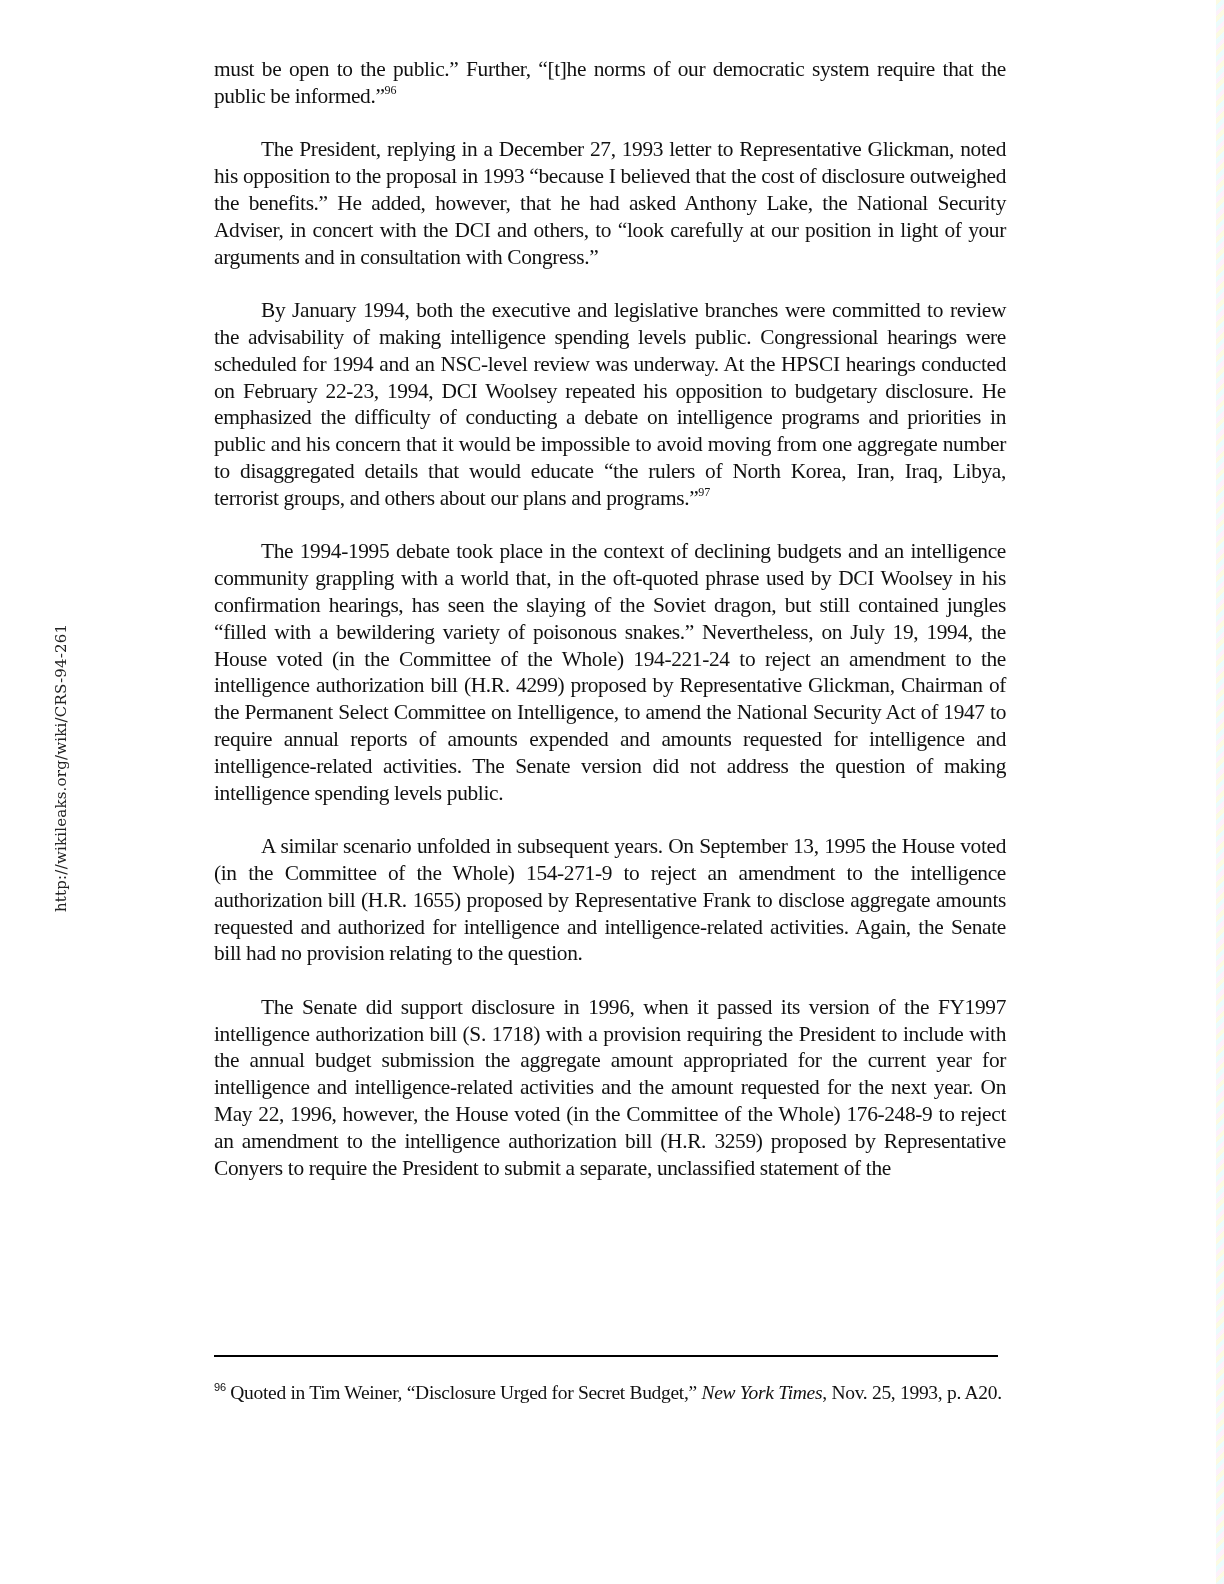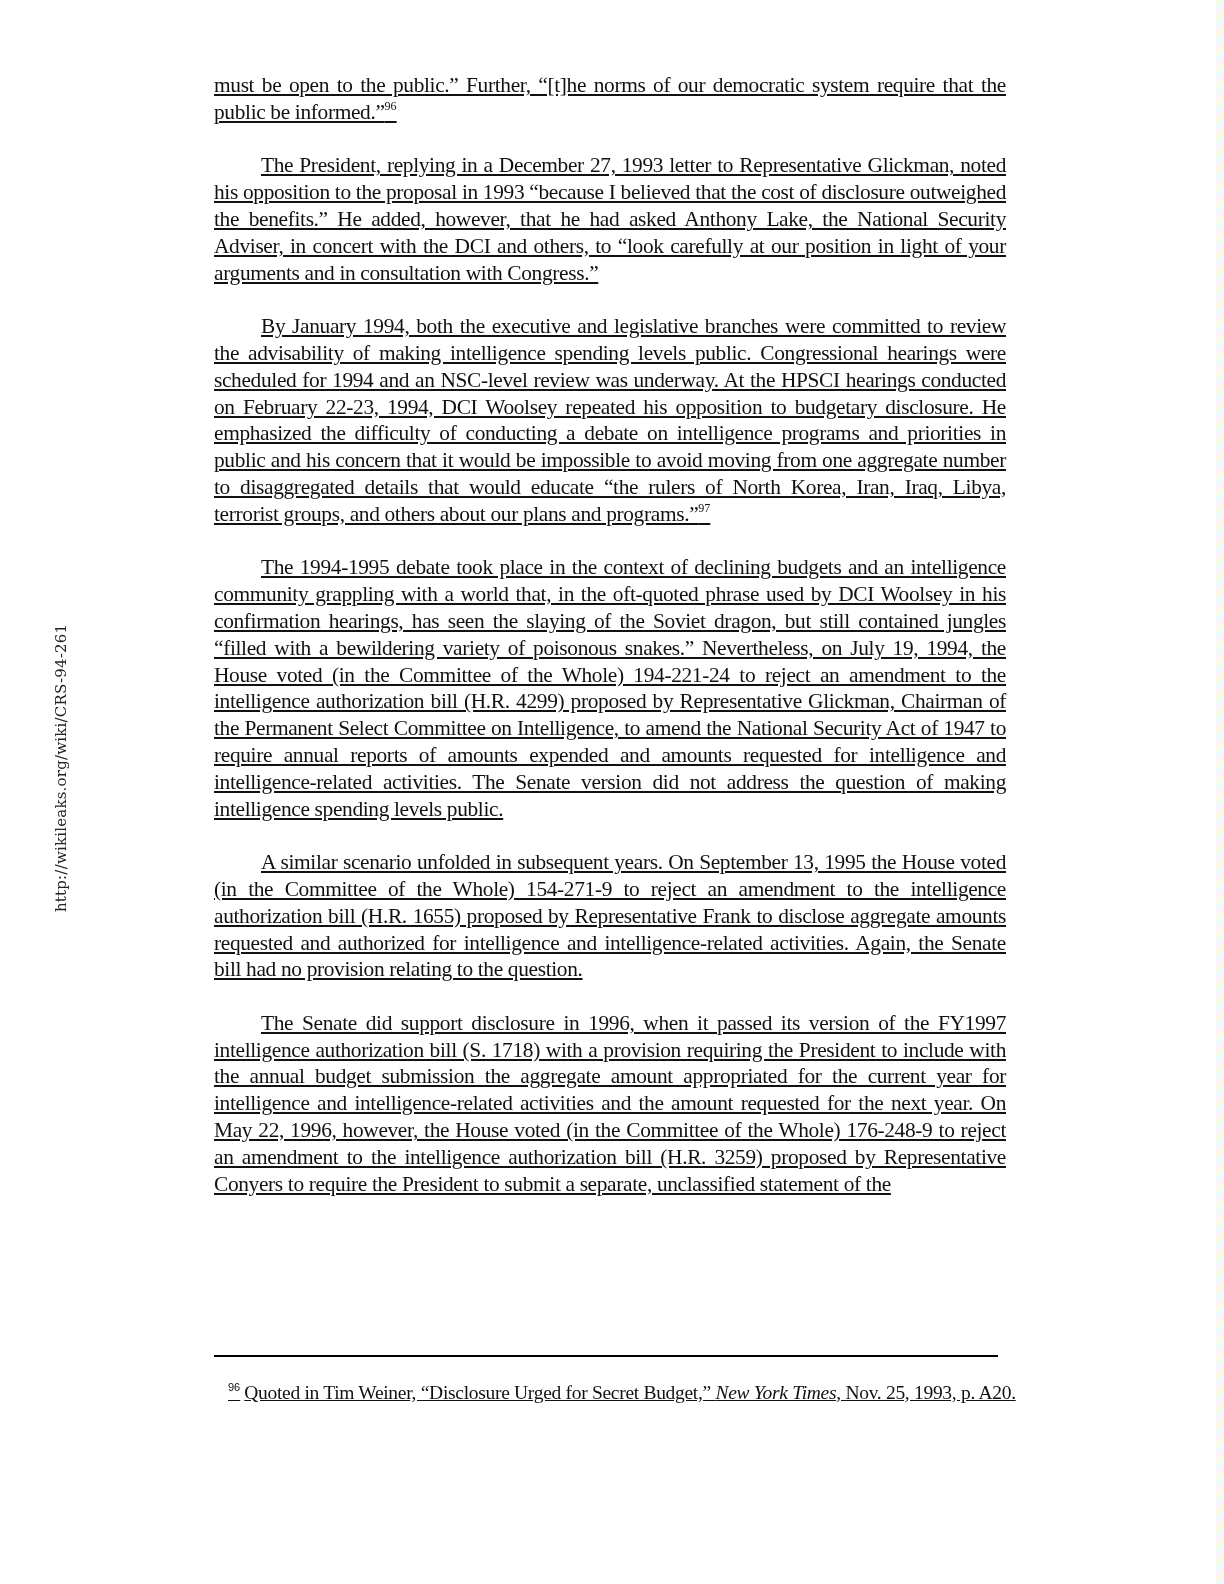--- a/index.html
+++ b/index.html
@@ -13,34 +13,33 @@
       background: repeating-linear-gradient(135deg, #fbfbe0 0 4px, #eafcfc 4px 8px, #fdf0fa 8px 12px);
       opacity: 0.9;
     }
     .side-url {
       position: absolute; left: 52px; top: 912px;
       transform-origin: left top; transform: rotate(-90deg);
       font-family: "DejaVu Serif", serif; font-size: 15px; color: #222;
       white-space: nowrap; letter-spacing: 0.2px;
     }
     .body-text {
-      position: absolute; left: 214px; top: 72px; width: 792px;
+      position: absolute; left: 214px; top: 56px; width: 792px;
       font-size: 21.4px; line-height: 26.8px; letter-spacing: -0.35px;
       text-align: justify;
-      text-decoration: underline;
     }
     .body-text p { margin: 0 0 26.8px 0; }
     .body-text p.indent { text-indent: 47px; }
     sup { font-size: 12px; line-height: 0; vertical-align: 9px; letter-spacing: 0; }
     .rule {
       position: absolute; left: 214px; top: 1355px; width: 784px; height: 2px; background: #000;
     }
     .footnotes {
-      position: absolute; left: 228px; top: 1380px; width: 792px;
-      font-size: 19.5px; line-height: 25px; letter-spacing: -0.3px; text-decoration: underline;
+      position: absolute; left: 214px; top: 1380px; width: 792px;
+      font-size: 19.5px; line-height: 25px; letter-spacing: -0.3px;
     }
     .footnotes p { margin: 0 0 10px 0; }
     .footnotes sup { font-family: "Liberation Sans", sans-serif; font-size: 11px; vertical-align: 8px; margin-right: 4px; }
     em { font-style: italic; }
   </style>
 </head>
 <body>
 
 <div class="right-edge"></div>
 

